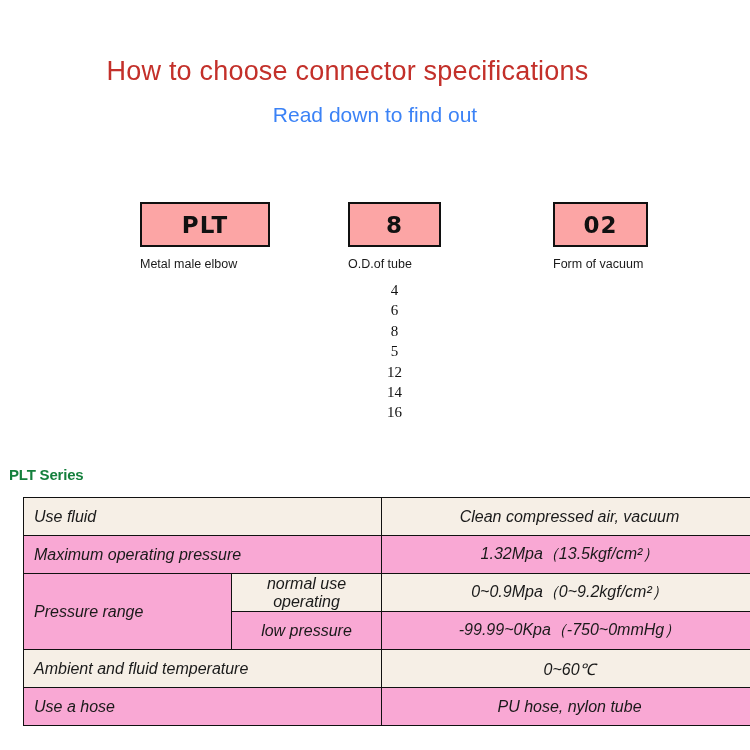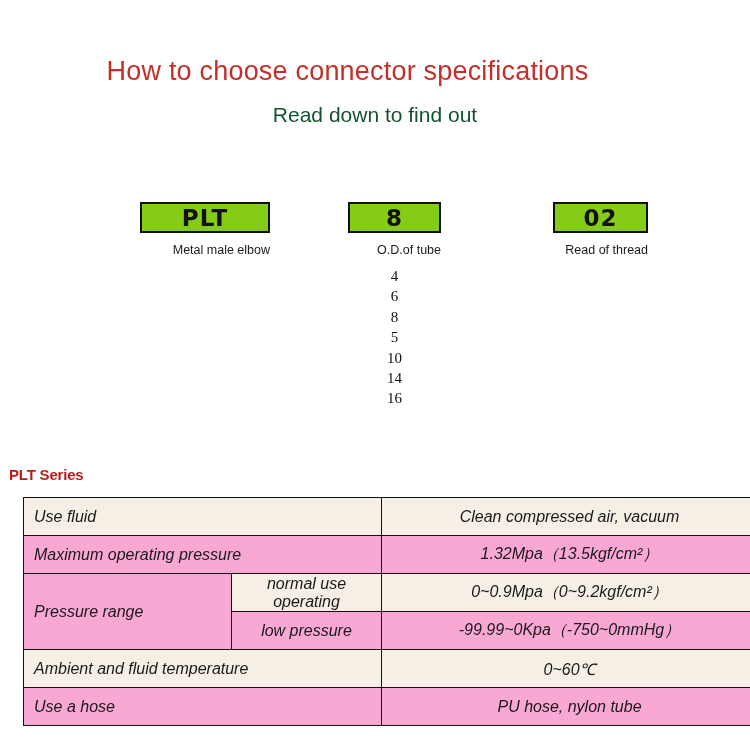--- a/index.html
+++ b/index.html
@@ -30,54 +30,54 @@
     white-space: nowrap;
   }
   #subtitle {
     position: absolute;
     left: 0;
     top: 103px;
     width: 750px;
     text-align: center;
     font-size: 21px;
     font-weight: 400;
-    color: #14532d;
+    color: #3b82f6;
   }
 
   
   #code-builder {
     position: absolute;
     left: 0;
     top: 202px;
     width: 750px;
     height: 240px;
   }
   .code-group {
     position: absolute;
     top: 0;
   }
   .code-box {
     box-sizing: border-box;
     border: 2px solid #101010;
-    background: #84cc16;
-    height: 31px;
+    background: #fca5a5;
+    height: 45px;
     display: flex;
     align-items: center;
     justify-content: center;
   }
   .code-box-value {
     font-family: "DejaVu Sans", sans-serif;
     font-size: 23px;
     font-weight: 700;
     letter-spacing: 1px;
     color: #111111;
   }
   .code-caption {
     margin-top: 10px;
-    text-align: right;
+    text-align: left;
     font-size: 12.5px;
     color: #1a1a1a;
     white-space: nowrap;
   }
   .code-options {
     margin-top: 9px;
     text-align: center;
     font-family: "Liberation Serif", serif;
     font-size: 15px;
     line-height: 20.4px;
@@ -91,21 +91,21 @@
   #group-od      { left: 348px; width: 93px; }
   #group-thread  { left: 553px; width: 95px; }
 
   
   #table-heading {
     position: absolute;
     left: 9px;
     top: 466px;
     font-size: 15px;
     font-weight: 700;
-    color: #b91c1c;
+    color: #15803d;
     letter-spacing: -0.2px;
   }
   #spec-table {
     position: absolute;
     left: 23px;
     top: 497px;
     width: 734px;
     border-collapse: collapse;
     table-layout: fixed;
     font-style: italic;
@@ -160,31 +160,31 @@
   <div class="code-group" id="group-od">
     <div class="code-box">
       <span class="code-box-value">8</span>
     </div>
     <div class="code-caption">O.D.of tube</div>
     <div class="code-options">
       <div class="code-option">4</div>
       <div class="code-option">6</div>
       <div class="code-option">8</div>
       <div class="code-option">5</div>
-      <div class="code-option">10</div>
+      <div class="code-option">12</div>
       <div class="code-option">14</div>
       <div class="code-option">16</div>
     </div>
   </div>
 
   <div class="code-group" id="group-thread">
     <div class="code-box">
       <span class="code-box-value">02</span>
     </div>
-    <div class="code-caption">Read of thread</div>
+    <div class="code-caption">Form of vacuum</div>
   </div>
 
 </div>
 
 <div id="table-heading">PLT Series</div>
 
 <table id="spec-table">
   <colgroup>
     <col style="width:208px">
     <col style="width:150px">

